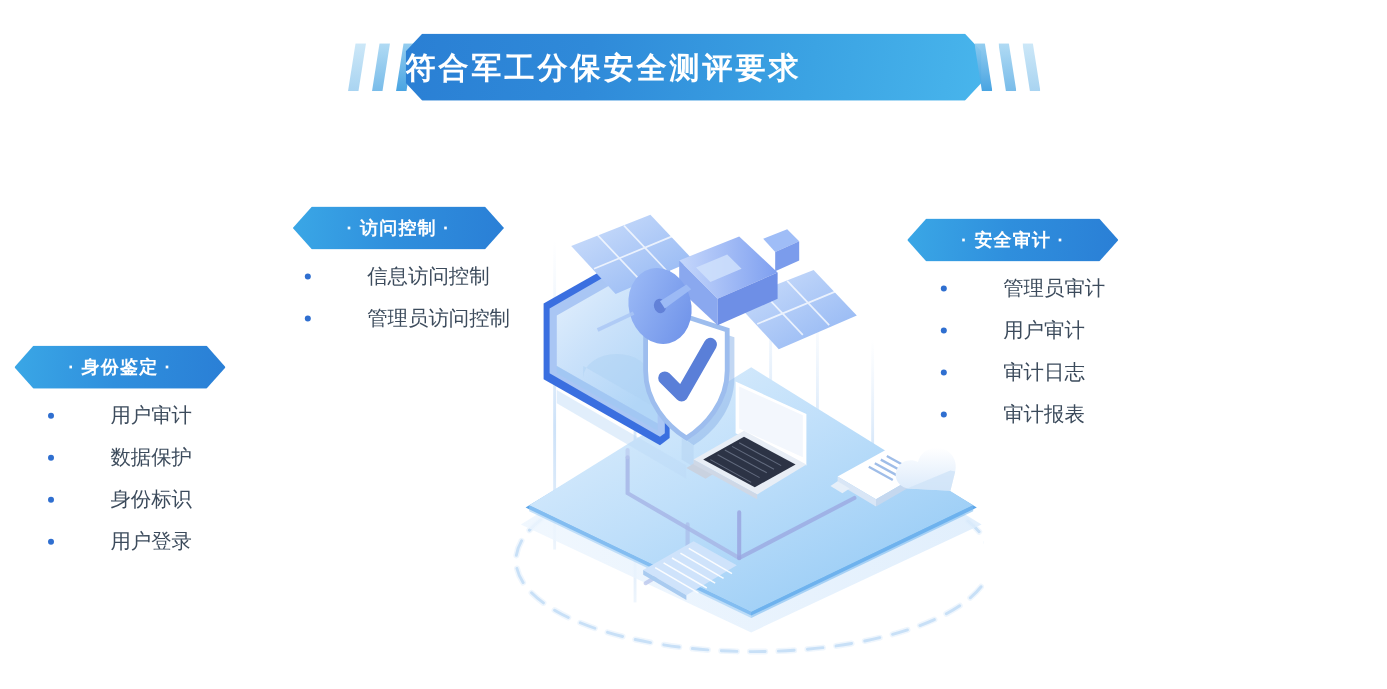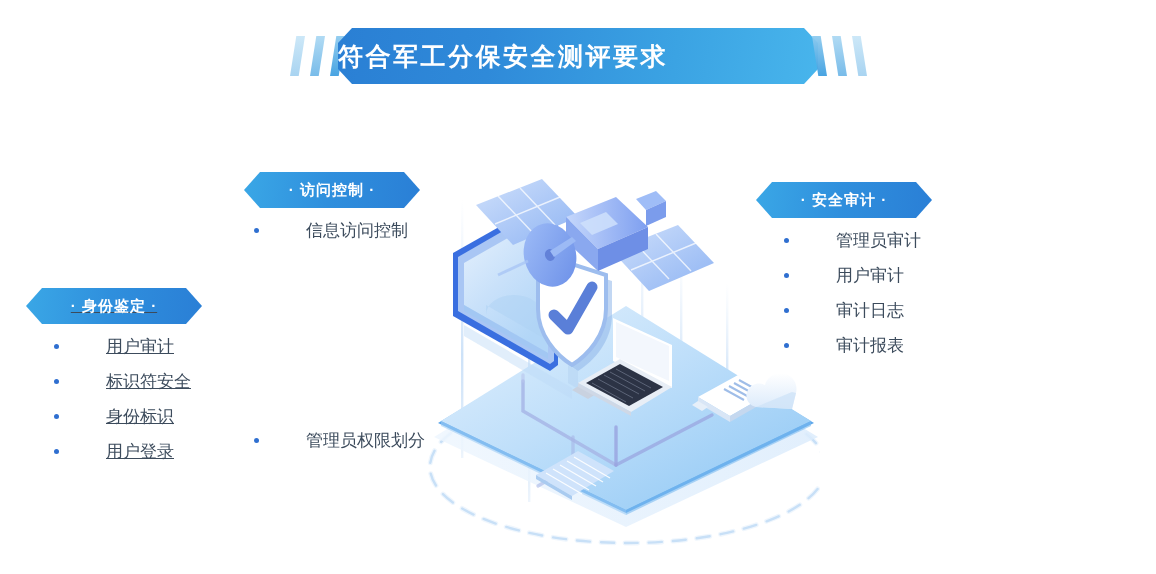--- a/index.html
+++ b/index.html
@@ -109,21 +109,21 @@
     height: 5px;
     border-radius: 50%;
     background: #2f6fd0;
     margin-right: 9px;
     flex: 0 0 auto;
   }
   .list-left  { padding-left: 28px; }
   .list-mid   { padding-left: 10px; }
 
   
-  #group-identity     { left: 26px;  top: 288px; width: 176px; text-decoration: underline; }
+  #group-identity     { left: 12px;  top: 288px; width: 176px; }
   #group-access       { left: 244px; top: 172px; width: 176px; }
   #group-privilege    { left: 244px; top: 418px; width: 176px; }
   #group-audit        { left: 756px; top: 182px; width: 176px; }
   #group-data         { left: 966px; top: 288px; width: 176px; }
 
   
   #illustration {
     position: absolute;
     left: 420px;
     top: 175px;
@@ -155,21 +155,21 @@
   <div class="group-pill">
     <span class="group-pill-label">· 身份鉴定 ·</span>
   </div>
   <ul class="group-list list-left">
     <li>
         <span class="bullet"></span>
         <span>用户审计</span>
       </li>
     <li>
         <span class="bullet"></span>
-        <span>标识符安全</span>
+        <span>数据保护</span>
       </li>
     <li>
         <span class="bullet"></span>
         <span>身份标识</span>
       </li>
     <li>
         <span class="bullet"></span>
         <span>用户登录</span>
       </li>
   </ul>
@@ -177,30 +177,28 @@
 
 <div class="group" id="group-access">
   <div class="group-pill">
     <span class="group-pill-label">· 访问控制 ·</span>
   </div>
   <ul class="group-list list-mid">
     <li>
         <span class="bullet"></span>
         <span>信息访问控制</span>
       </li>
+    <li>
+        <span class="bullet"></span>
+        <span>管理员访问控制</span>
+      </li>
   </ul>
 </div>
 
 <div class="group" id="group-privilege">
-  <ul class="group-list list-mid">
-    <li>
-        <span class="bullet"></span>
-        <span>管理员权限划分</span>
-      </li>
-  </ul>
 </div>
 
 <div class="group" id="group-audit">
   <div class="group-pill">
     <span class="group-pill-label">· 安全审计 ·</span>
   </div>
   <ul class="group-list list-left">
     <li>
         <span class="bullet"></span>
         <span>管理员审计</span>

